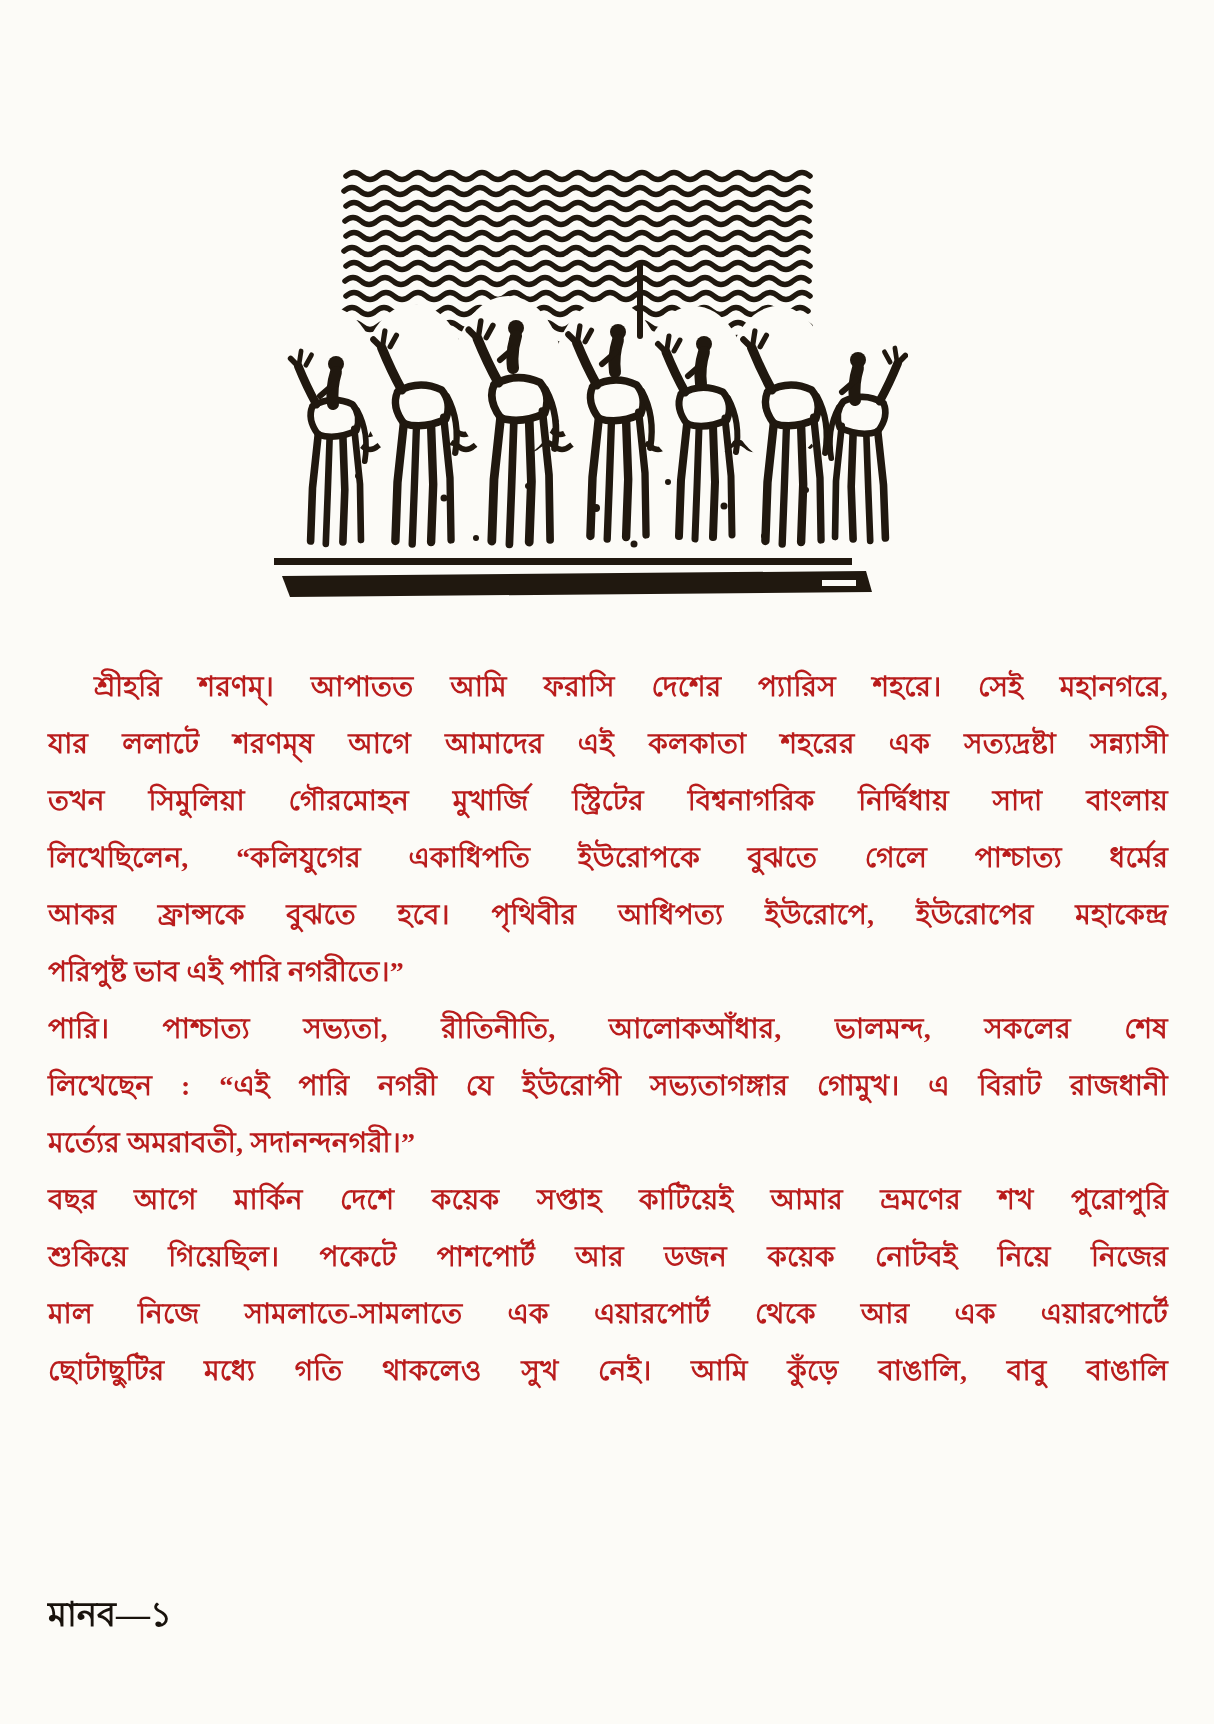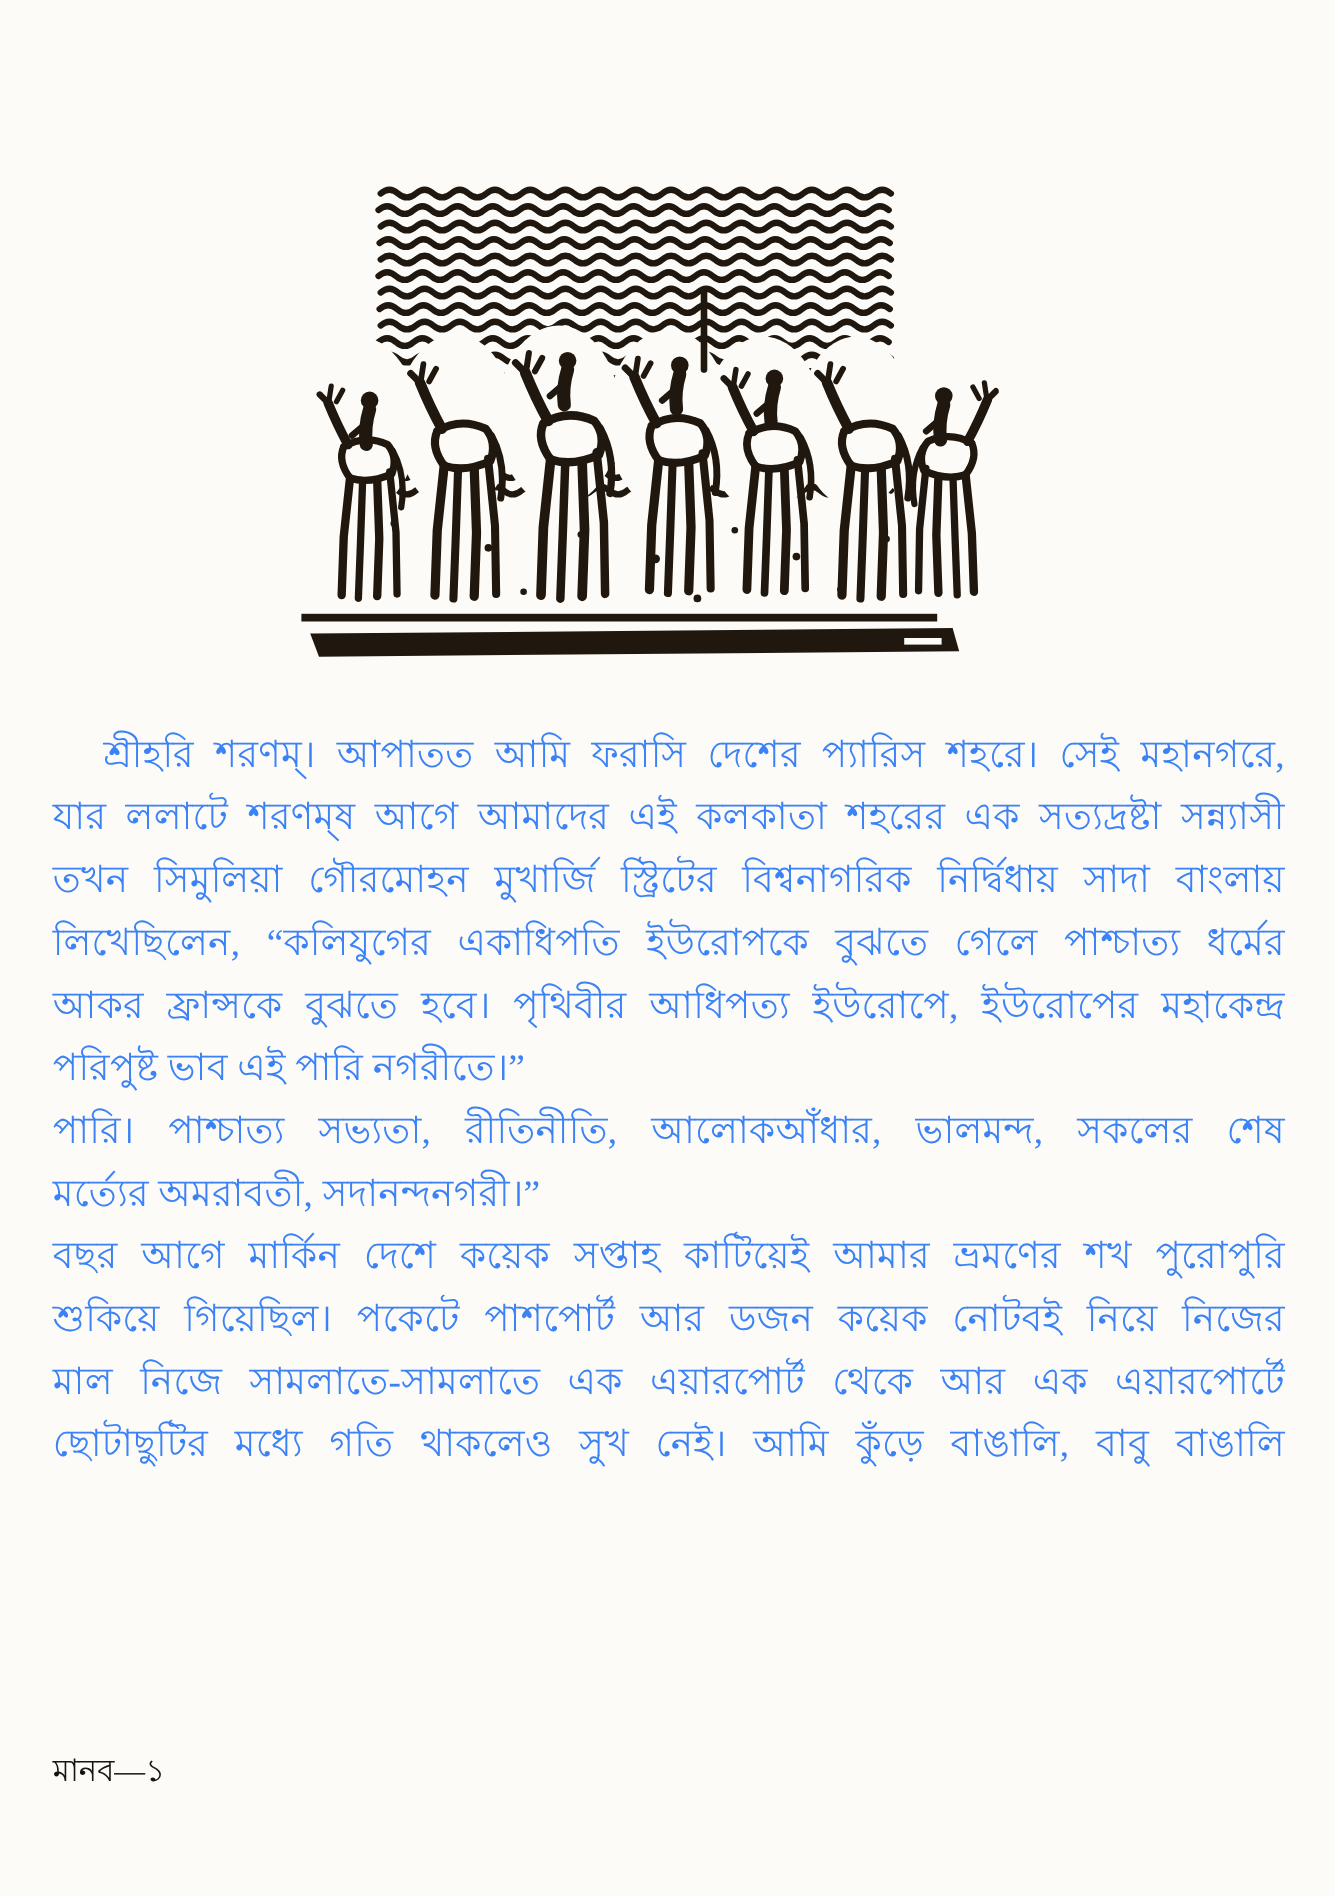--- a/index.html
+++ b/index.html
@@ -17,39 +17,39 @@
   }
   .illustration{
     position:absolute;
     left:266px;top:146px;
     width:642px;height:468px;
   }
   .body-text{
     position:absolute;
     left:48px;top:658px;
     width:1120px;
-    font-size:34px;
+    font-size:28px;
     line-height:57px;
-    font-weight:400;
-    color:#3b82f6;
+    font-weight:700;
+    color:#b91c1c;
     letter-spacing:0.2px;
   }
   .tline{
     height:57px;
     text-align:justify;
     text-align-last:justify;
     white-space:nowrap;
   }
   .tline.indent{ padding-left:46px; }
   .tline.flush{ text-align-last:left; }
   .footer-sig{
     position:absolute;
     left:48px;top:1588px;
-    font-size:28px;
-    font-weight:400;
+    font-size:34px;
+    font-weight:700;
     color:#18120c;
   }
 </style>
 </head>
 <body>
 
 <div class="page">
 
   <div class="illustration">
     <svg width="642" height="468" viewBox="0 0 642 468" xmlns="http://www.w3.org/2000/svg">
@@ -139,20 +139,21 @@
   </div>
 
   <div class="body-text">
     <div class="tline indent">শ্রীহরি শরণম্‌। আপাতত আমি ফরাসি দেশের প্যারিস শহরে। সেই মহানগরে,</div>
     <div class="tline">যার ললাটে শরণম্ষ আগে আমাদের এই কলকাতা শহরের এক সত্যদ্রষ্টা সন্ন্যাসী</div>
     <div class="tline">তখন সিমুলিয়া গৌরমোহন মুখার্জি স্ট্রিটের বিশ্বনাগরিক নির্দ্বিধায় সাদা বাংলায়</div>
     <div class="tline">লিখেছিলেন, “কলিযুগের একাধিপতি ইউরোপকে বুঝতে গেলে পাশ্চাত্য ধর্মের</div>
     <div class="tline">আকর ফ্রান্সকে বুঝতে হবে। পৃথিবীর আধিপত্য ইউরোপে, ইউরোপের মহাকেন্দ্র</div>
     <div class="tline flush">পরিপুষ্ট ভাব এই পারি নগরীতে।”</div>
     <div class="tline">পারি। পাশ্চাত্য সভ্যতা, রীতিনীতি, আলোকআঁধার, ভালমন্দ, সকলের শেষ</div>
+    <div class="tline">লিখেছেন : “এই পারি নগরী যে ইউরোপী সভ্যতাগঙ্গার গোমুখ। এ বিরাট রাজধানী</div>
     <div class="tline flush">মর্ত্যের অমরাবতী, সদানন্দনগরী।”</div>
     <div class="tline">বছর আগে মার্কিন দেশে কয়েক সপ্তাহ কাটিয়েই আমার ভ্রমণের শখ পুরোপুরি</div>
     <div class="tline">শুকিয়ে গিয়েছিল। পকেটে পাশপোর্ট আর ডজন কয়েক নোটবই নিয়ে নিজের</div>
     <div class="tline">মাল নিজে সামলাতে-সামলাতে এক এয়ারপোর্ট থেকে আর এক এয়ারপোর্টে</div>
     <div class="tline">ছোটাছুটির মধ্যে গতি থাকলেও সুখ নেই। আমি কুঁড়ে বাঙালি, বাবু বাঙালি</div>
   </div>
 
   <div class="footer-sig">মানব—১</div>
 
 </div>

